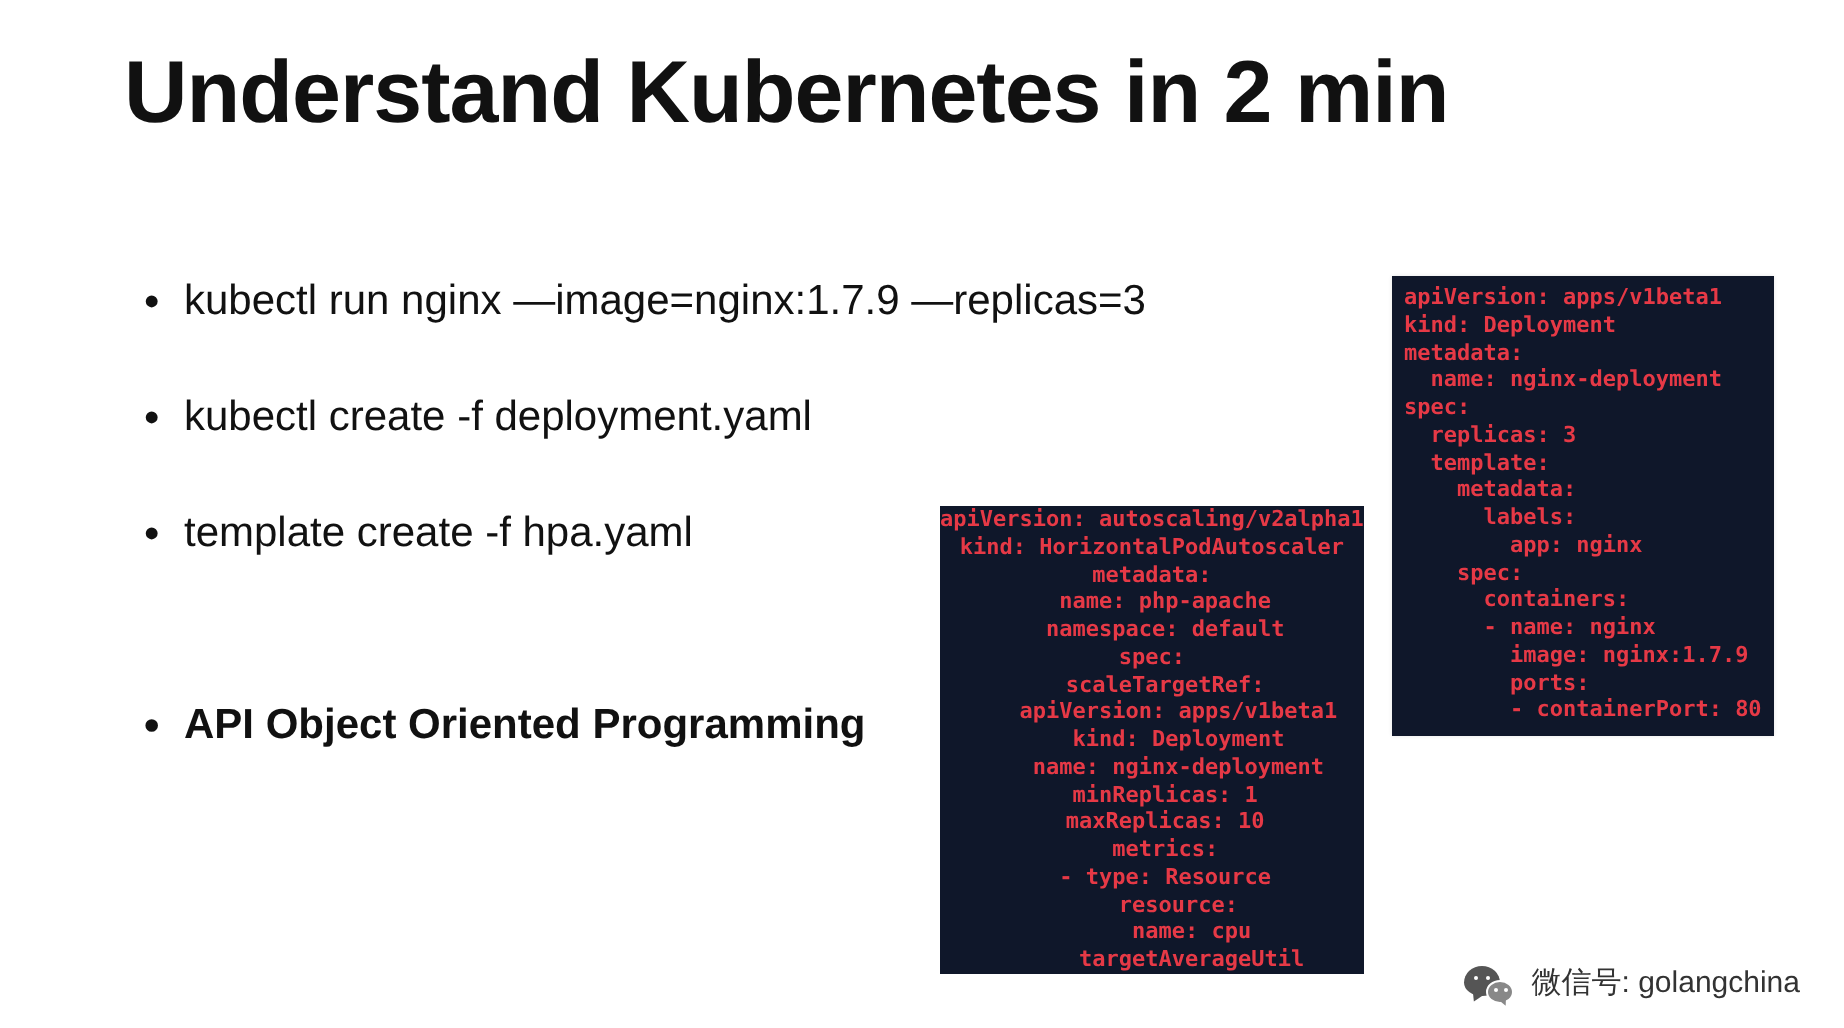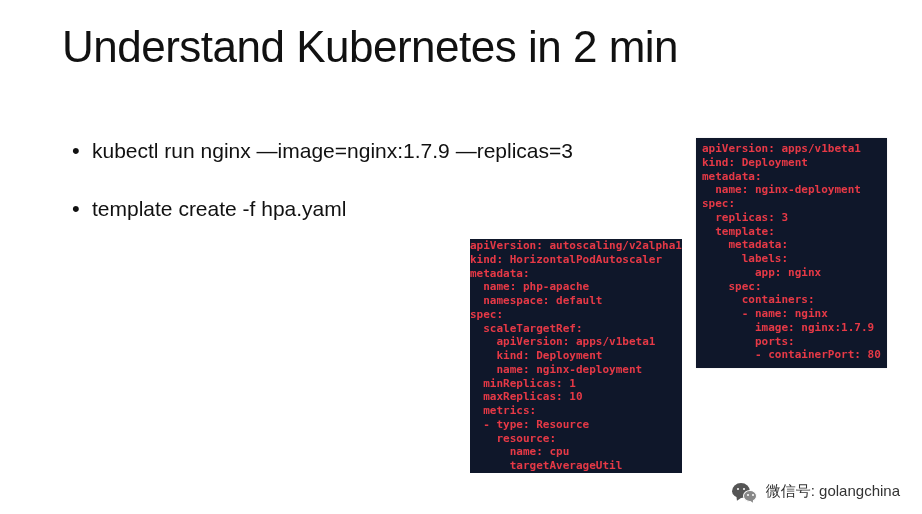--- a/index.html
+++ b/index.html
@@ -6,21 +6,21 @@
     body {
       width: 922px;
       height: 514px;
       background: #ffffff;
       font-family: -apple-system, "Helvetica Neue", Helvetica, Arial, sans-serif;
       position: relative;
       overflow: hidden;
     }
     .slide-title {
       font-size: 44px;
-      font-weight: 400;
+      font-weight: 700;
       letter-spacing: -0.5px;
       color: #111;
       position: absolute;
       top: 22px;
       left: 62px;
     }
     .bullets {
       position: absolute;
       top: 138px;
       left: 72px;
@@ -48,22 +48,23 @@
       position: absolute;
       font-family: "Menlo", "Consolas", monospace;
       font-size: 11px;
       line-height: 1.25;
       color: #e63946;
       font-weight: 700;
       white-space: pre;
       background: #0f172a;
     }
     .yaml-left {
-      top: 239px;
+      top: 253px;
       left: 470px;
+      text-align: center;
     }
     .yaml-right {
       top: 138px;
       left: 696px;
       box-shadow: 0 0 2px rgba(0,0,0,0.1);
       padding: 4px 6px 6px 6px;
     }
     .footer {
       position: absolute;
       right: 22px;
@@ -133,21 +134,23 @@
     .wechat-icon .d3 { top: 12px; left: 15px; }
     .wechat-icon .d4 { top: 12px; left: 20px; }
   </style>
 </head>
 <body>
 
 <h1 class="slide-title">Understand Kubernetes in 2 min</h1>
 
 <ul class="bullets">
   <li>kubectl run nginx —image=nginx:1.7.9 —replicas=3</li>
+  <li>kubectl create -f deployment.yaml</li>
   <li>template create -f hpa.yaml</li>
+  <li class="bold" style="margin-top:70px">API Object Oriented Programming</li>
 </ul>
 
 <div class="yaml-box yaml-left">apiVersion: autoscaling/v2alpha1
 kind: HorizontalPodAutoscaler
 metadata:
   name: php-apache
   namespace: default
 spec:
   scaleTargetRef:
     apiVersion: apps/v1beta1

